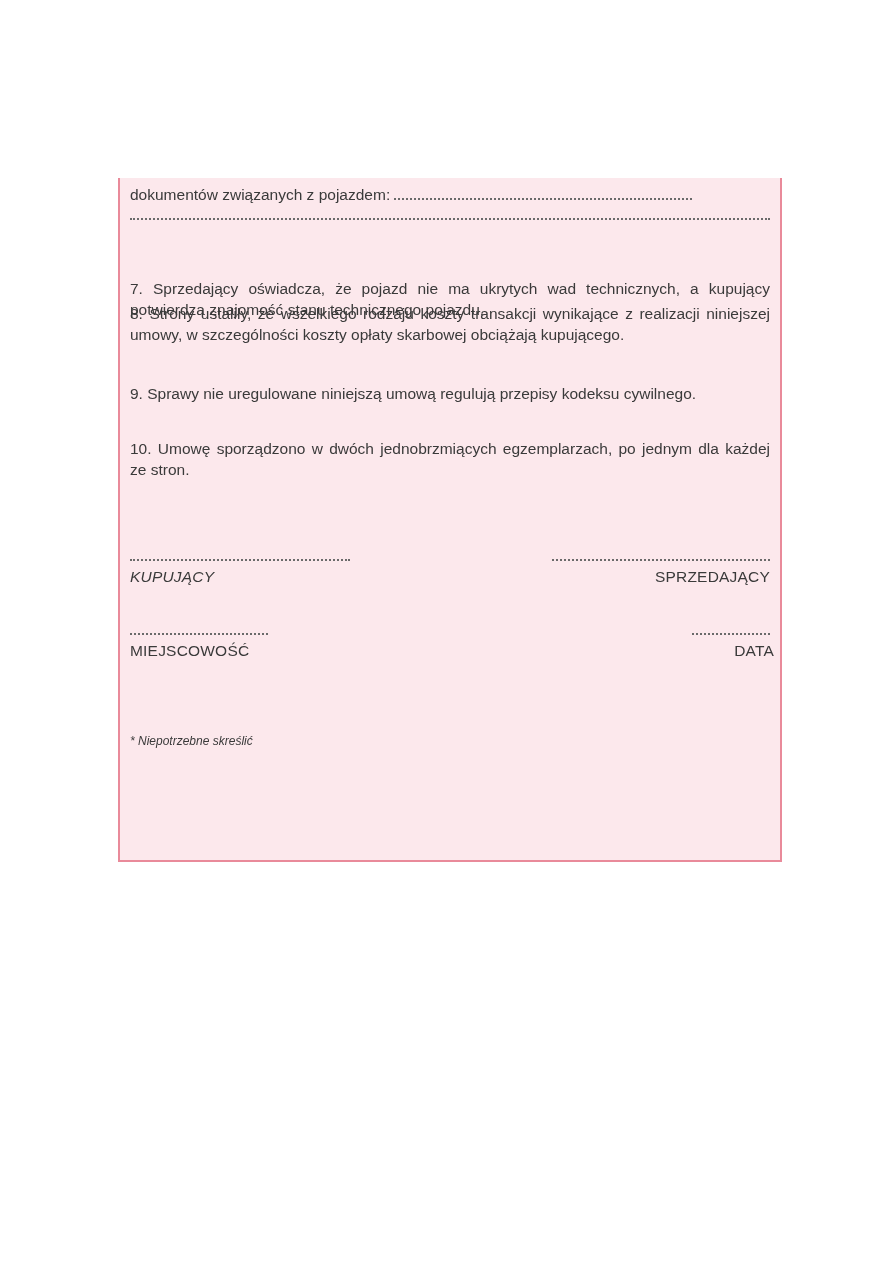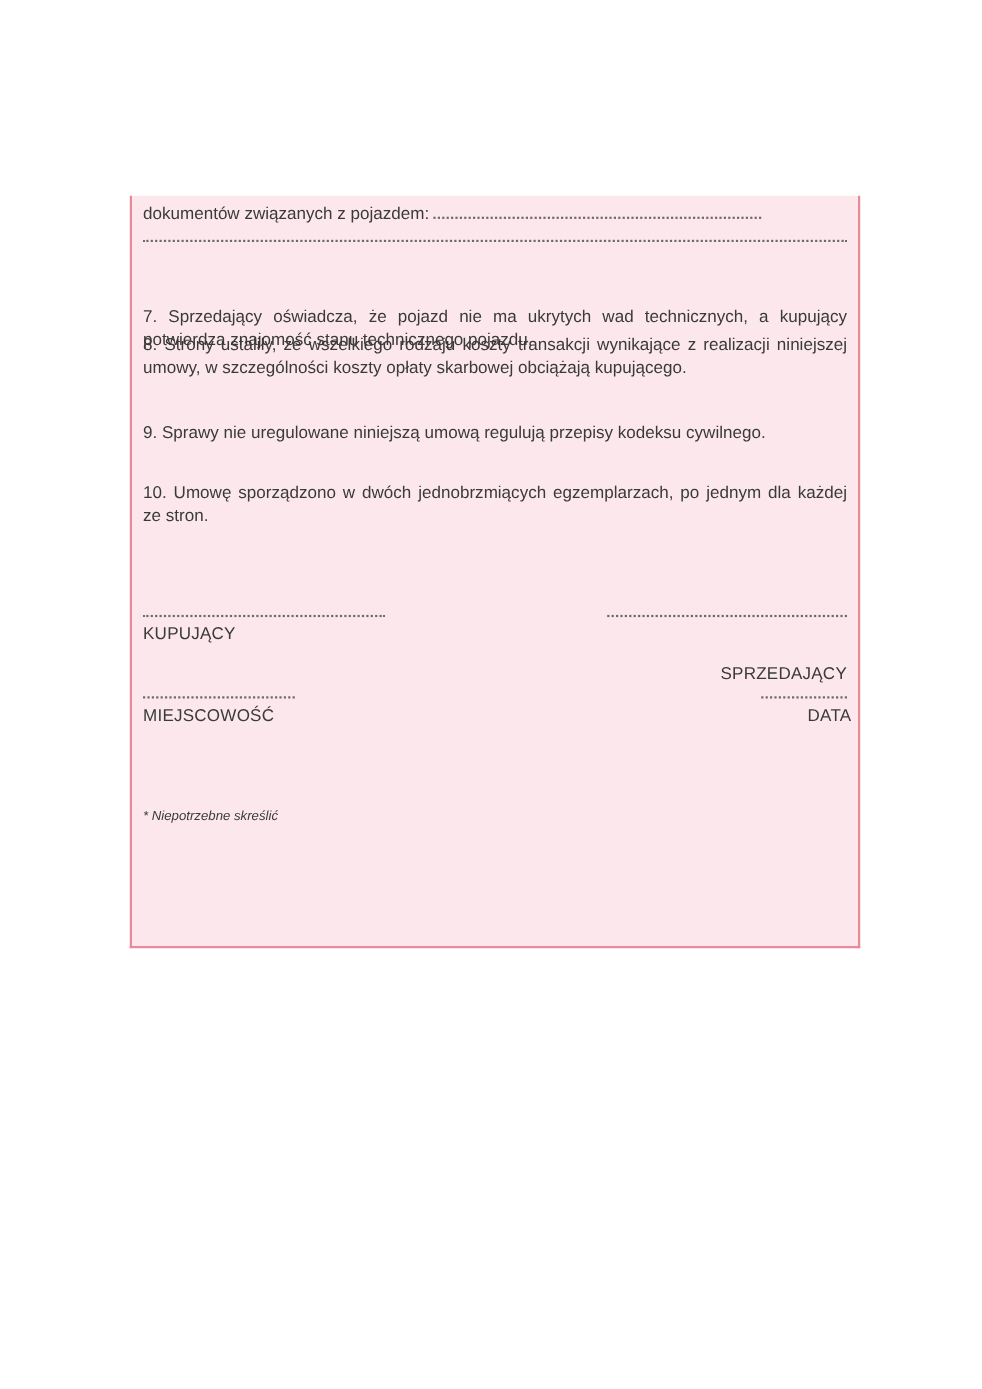--- a/index.html
+++ b/index.html
@@ -29,22 +29,22 @@
   </div>
   <div class="dots" style="top:40px;"></div>
 
   <div class="para" style="top:67px;margin-top:33px;">7. Sprzedający oświadcza, że pojazd nie ma ukrytych wad technicznych, a kupujący potwierdza znajomość stanu technicznego pojazdu.</div>
   <div class="para" style="top:125px;">8. Strony ustaliły, że wszelkiego rodzaju koszty transakcji wynikające z realizacji niniejszej umowy, w szczególności koszty opłaty skarbowej obciążają kupującego.</div>
   <div class="para" style="top:205px;">9. Sprawy nie uregulowane niniejszą umową regulują przepisy kodeksu cywilnego.</div>
   <div class="para" style="top:260px;">10. Umowę sporządzono w dwóch jednobrzmiących egzemplarzach, po jednym dla każdej ze stron.</div>
 
   <div class="row-dots" style="left:10px; width:220px; top:381px;"></div>
   <div class="row-dots" style="right:10px; width:218px; top:381px;"></div>
-  <div class="label" style="left:10px; top:390px;">KUPUJĄCY</div>
-  <div class="label" style="right:10px; top:390px;margin-top:36px;">SPRZEDAJĄCY</div>
+  <div class="label" style="left:10px; top:390px;font-style:italic;">KUPUJĄCY</div>
+  <div class="label" style="right:10px; top:390px;">SPRZEDAJĄCY</div>
 
   <div class="row-dots" style="left:10px; width:138px; top:455px;"></div>
   <div class="row-dots" style="right:10px; width:78px; top:455px;"></div>
   <div class="label" style="left:10px; top:464px;">MIEJSCOWOŚĆ</div>
   <div class="label" style="right:6px; top:464px;">DATA</div>
 
   <div class="note" style="top:517px;margin-top:39px;">* Niepotrzebne skreślić</div>
 </div>
 
 </body></html>

